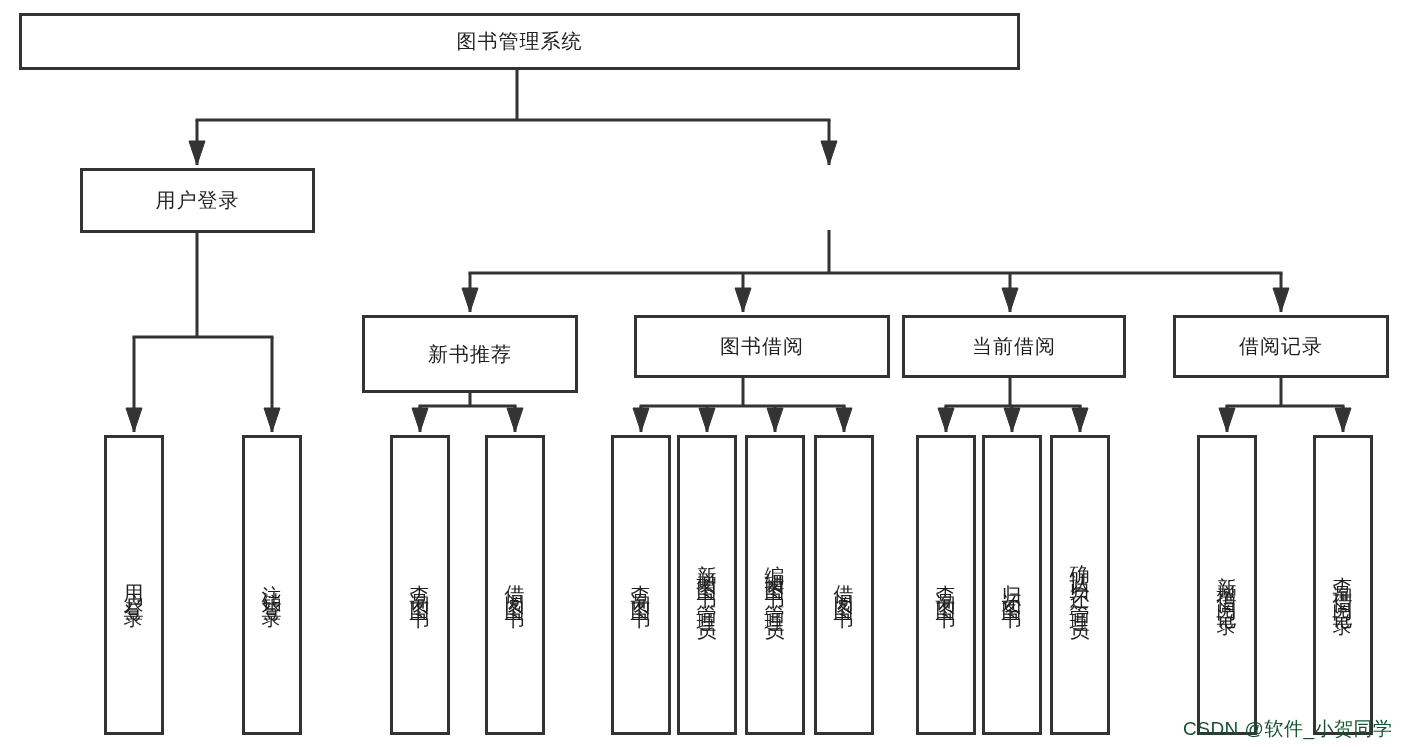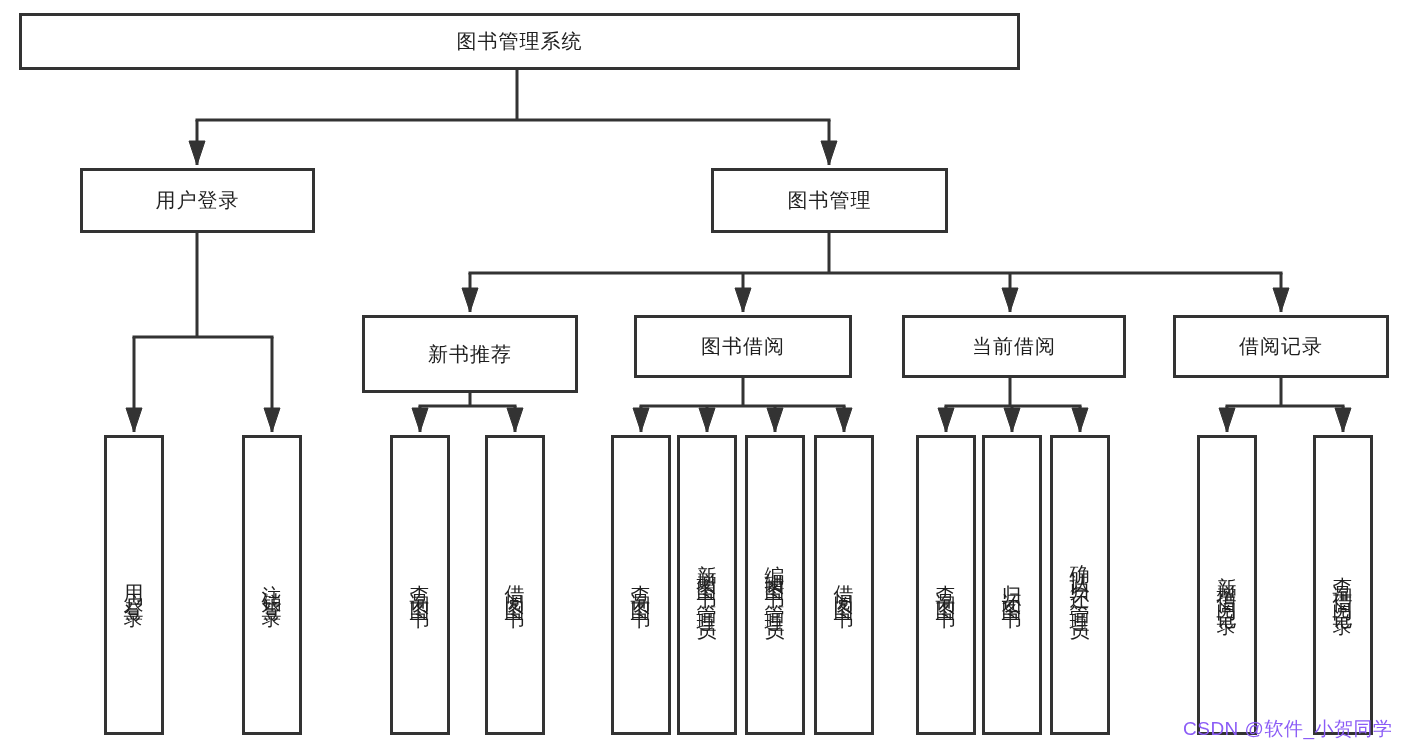--- a/index.html
+++ b/index.html
@@ -40,21 +40,21 @@
     text-orientation: mixed;
     font-size: 20px;
     letter-spacing: 8px;
     line-height: 1;
   }
   .watermark {
     position: absolute;
     left: 1183px;
     top: 716px;
     z-index: 3;
-    color: #8b5cf6;
+    color: #14532d;
     font-size: 19px;
     letter-spacing: 0.5px;
     white-space: nowrap;
   }
 </style>
 </head>
 <body>
 
 <div id="canvas">
 
@@ -99,24 +99,23 @@
       <line x1="1080" y1="406" x2="1080" y2="432" marker-end="url(#ah)"></line>
 
       <line x1="1227" y1="406" x2="1227" y2="432" marker-end="url(#ah)"></line>
       <line x1="1343" y1="406" x2="1343" y2="432" marker-end="url(#ah)"></line>
     </g>
   </svg>
 
   <div class="node h-node" style="left:19px; top:13px; width:1001px; height:57px;">图书管理系统</div>
 
   <div class="node h-node" style="left:80px; top:168px; width:235px; height:65px;">用户登录</div>
-  <div class="node h-node" style="left:711px; top:168px; width:237px; height:65px;">图书管理</div>
 
   <div class="node h-node" style="left:362px; top:315px; width:216px; height:78px;">新书推荐</div>
-  <div class="node h-node" style="left:634px; top:315px; width:218px; height:63px;">图书借阅</div>
+  <div class="node h-node" style="left:634px; top:315px; width:256px; height:63px;">图书借阅</div>
   <div class="node h-node" style="left:902px; top:315px; width:224px; height:63px;">当前借阅</div>
   <div class="node h-node" style="left:1173px; top:315px; width:216px; height:63px;">借阅记录</div>
 
   <div class="node v-node" style="left:104px; top:435px; width:60px; height:300px;">用户登录</div>
   <div class="node v-node" style="left:242px; top:435px; width:60px; height:300px;">注销登录</div>
 
   <div class="node v-node" style="left:390px; top:435px; width:60px; height:300px;">查询图书</div>
   <div class="node v-node" style="left:485px; top:435px; width:60px; height:300px;">借阅图书</div>
 
   <div class="node v-node" style="left:611px; top:435px; width:60px; height:300px;">查询图书</div>

